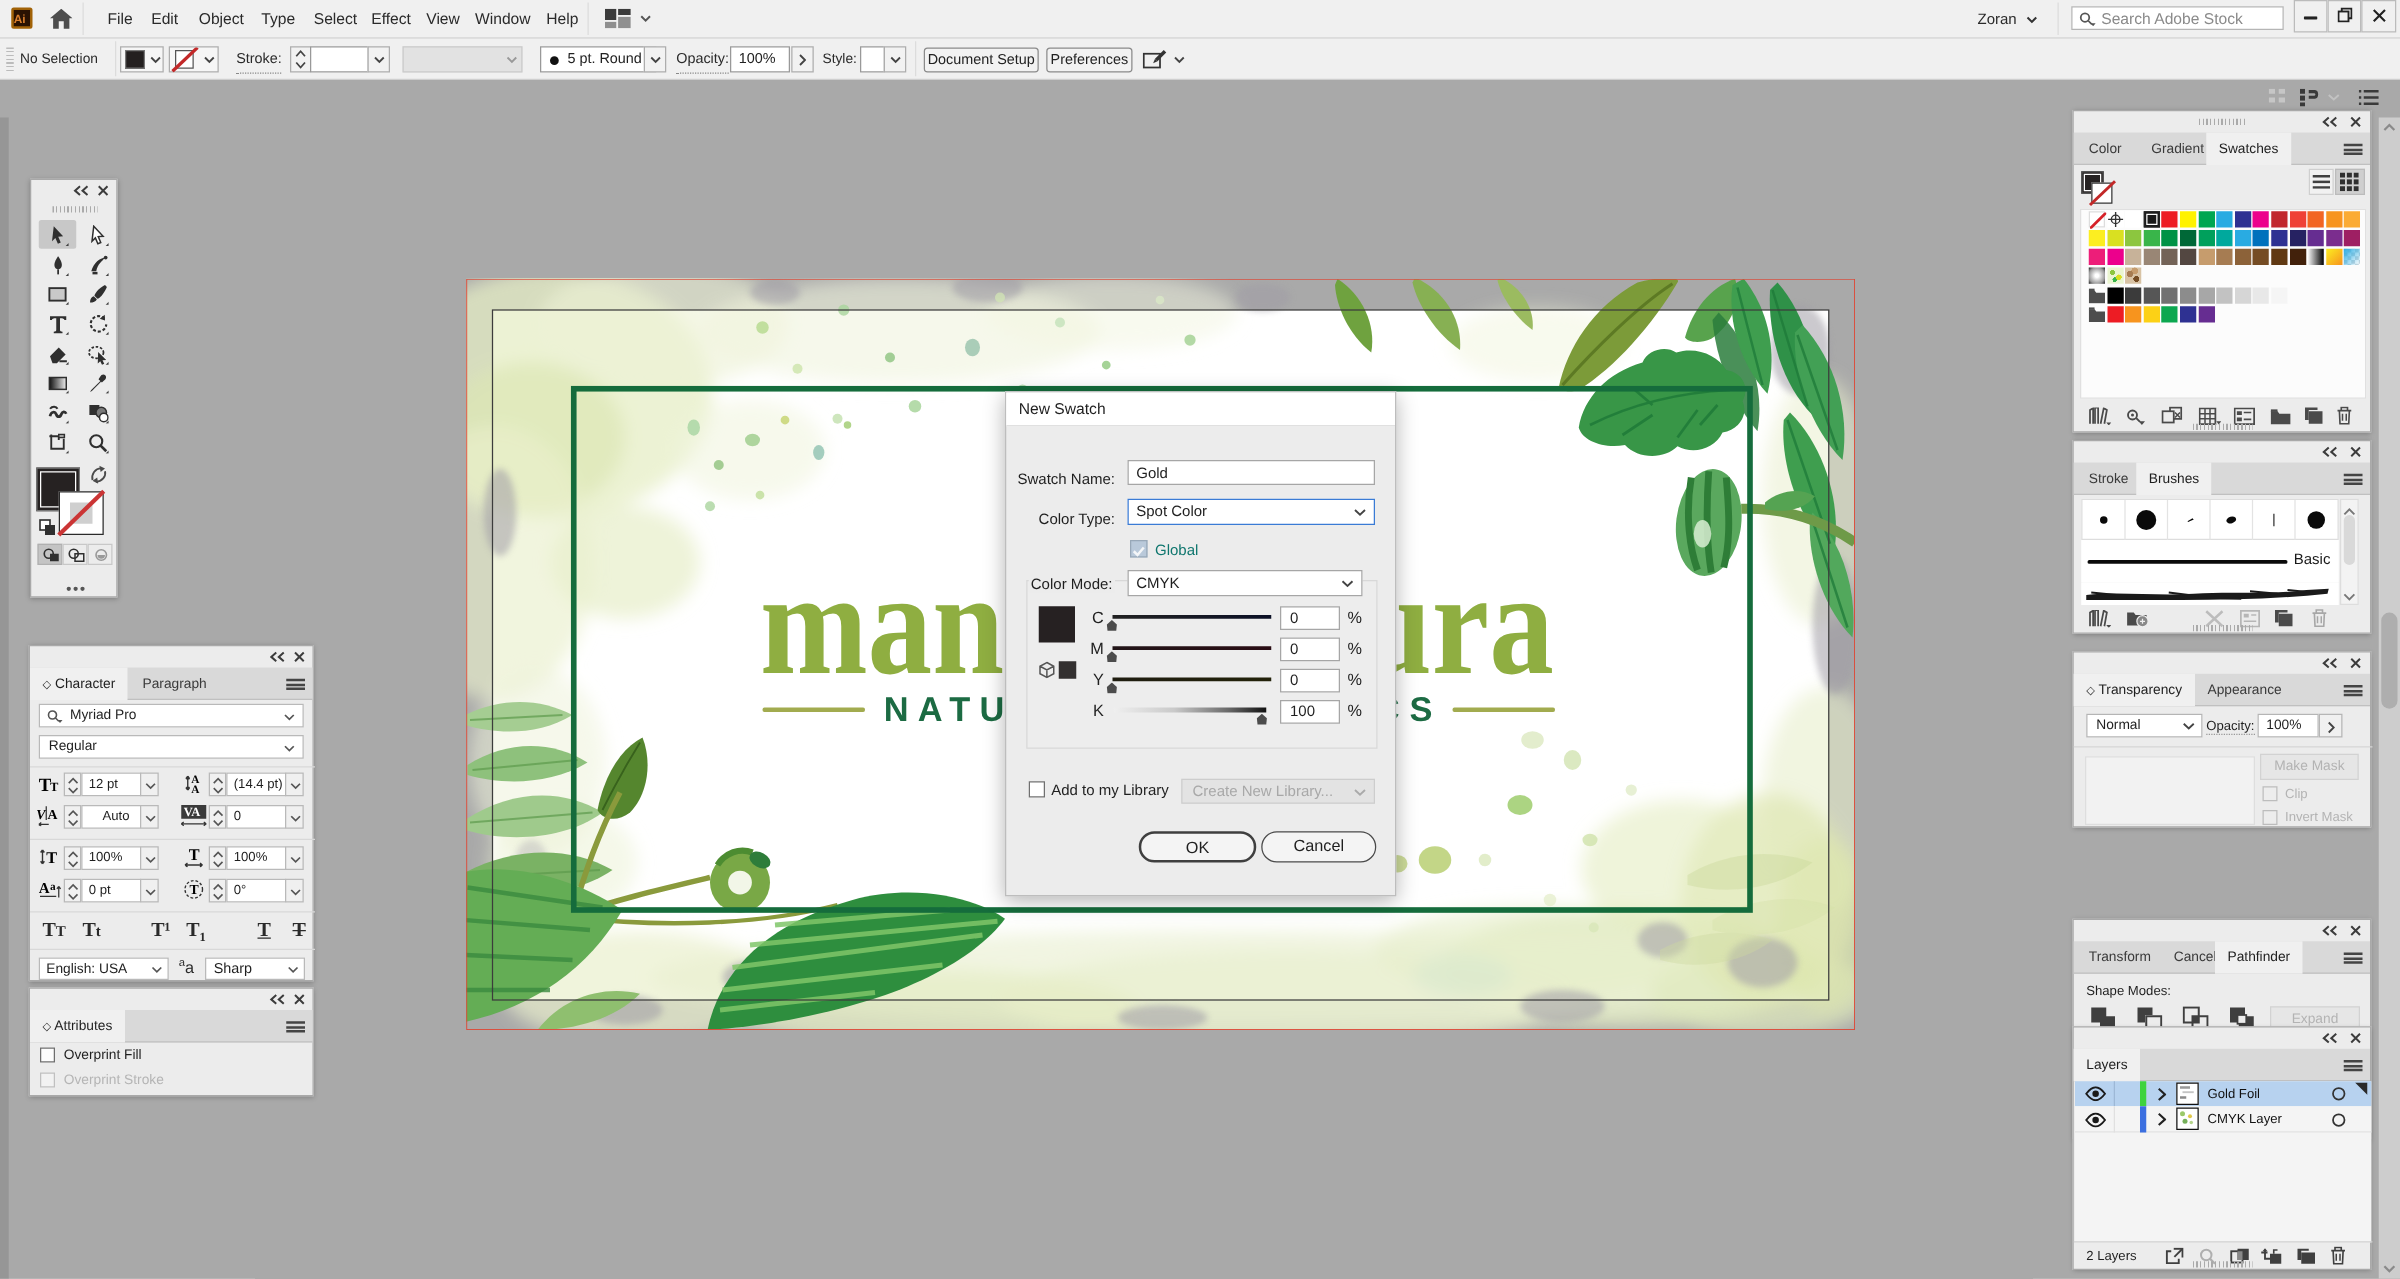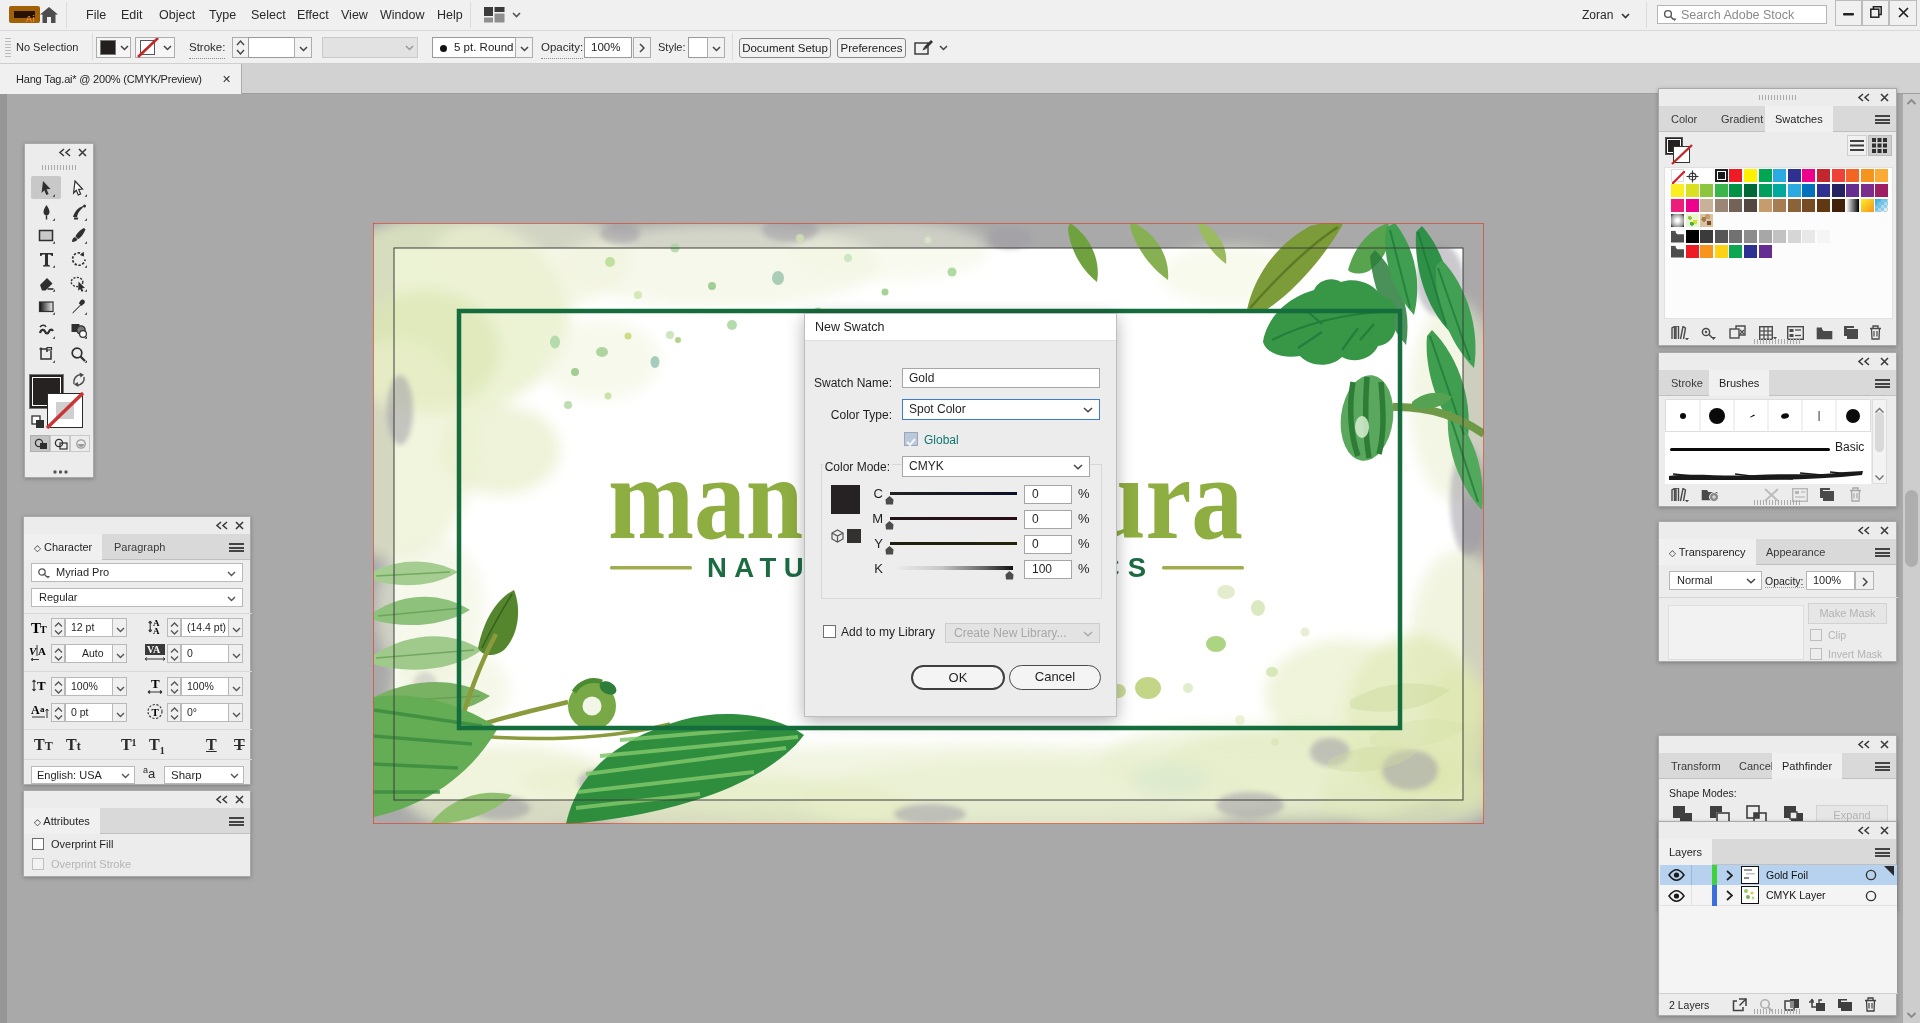--- a/index.html
+++ b/index.html
@@ -207,21 +207,21 @@
       <text x="784" y="357" text-anchor="end" font-family="Liberation Sans" font-size="27.5" font-weight="bold" letter-spacing="8" fill="#1c6b43">CS</text>
       <rect x="240" y="346" width="82" height="3.5" rx="1.5" fill="#a2ab4f"></rect>
       <rect x="792" y="346" width="82" height="3.5" rx="1.5" fill="#a2ab4f"></rect>
       <rect x="24" y="28" width="1069" height="552" fill="none" stroke="#3c3c3c" stroke-width="1"></rect>
       <rect x="3" y="3" width="1111" height="601" fill="none" stroke="#dc4a39" stroke-width="1.5"></rect>
     </g>
   </svg>
   </div>
 
   <div id="menubar">
-    <div class="abs" style="left:9px;top:6px;width:31px;height:17px;background:#2a1202;border:5px solid #a16207;border-radius:2px;color:#d97f2e;font-size:9.5px;font-weight:bold;text-align:right;line-height:16px;">Ai</div>
+    <div class="abs" style="left:9px;top:6px;width:17px;height:17px;background:#2a1202;border:2px solid #a16207;border-radius:2px;color:#d97f2e;font-size:9.5px;font-weight:bold;text-align:left;line-height:16px;">Ai</div>
     <svg class="abs" style="left:40px;top:7px;" width="18" height="17" viewBox="0 0 18 17">
         <path d="M9 0 L18 7.5 L15.5 7.5 L15.5 16 L11 16 L11 10 L7 10 L7 16 L2.5 16 L2.5 7.5 L0 7.5 Z" fill="#4d4d4d"></path>
       </svg>
     <div class="abs" style="left:66px;top:2px;width:1px;height:26px;background:#dcdcdc;"></div>
     <div class="mi" style="left:86px;">File</div>
     <div class="mi" style="left:121px;">Edit</div>
     <div class="mi" style="left:159px;">Object</div>
     <div class="mi" style="left:209px;">Type</div>
     <div class="mi" style="left:251px;">Select</div>
     <div class="mi" style="left:297px;">Effect</div>
@@ -355,23 +355,20 @@
         <g fill="#3a3a3a">
           <rect x="0" y="0" width="2" height="2"></rect>
           <rect x="4" y="0" width="12" height="2"></rect>
           <rect x="0" y="5" width="2" height="2"></rect>
           <rect x="4" y="5" width="12" height="2"></rect>
           <rect x="0" y="10" width="2" height="2"></rect>
           <rect x="4" y="10" width="12" height="2"></rect>
         </g>
       </svg>
   </div>
-  <div id="tabbar">
-      <div id="doctab">Hang Tag.ai* @ 200% (CMYK/Preview)<span style="position:absolute;right:10px;top:0;font-size:11px;color:#333;">✕</span></div>
-    </div>
 
   <div class="panel" id="p-tools" style="left:24px;top:143px;width:70px;height:335px;">
     <div class="phd">
         <svg class="pcollapse" style="right:22px;top:4px;" width="13" height="9" viewBox="0 0 13 9">
           <path d="M6 1 L2 4.5 L6 8 M12 1 L8 4.5 L12 8" stroke="#3c3c3c" stroke-width="1.6" fill="none"></path>
         </svg>
         <svg class="px" style="right:6px;top:4px;" width="9" height="9" viewBox="0 0 9 9">
           <path d="M1 1 L8 8 M8 1 L1 8" stroke="#3c3c3c" stroke-width="1.6"></path>
         </svg>
       </div>

